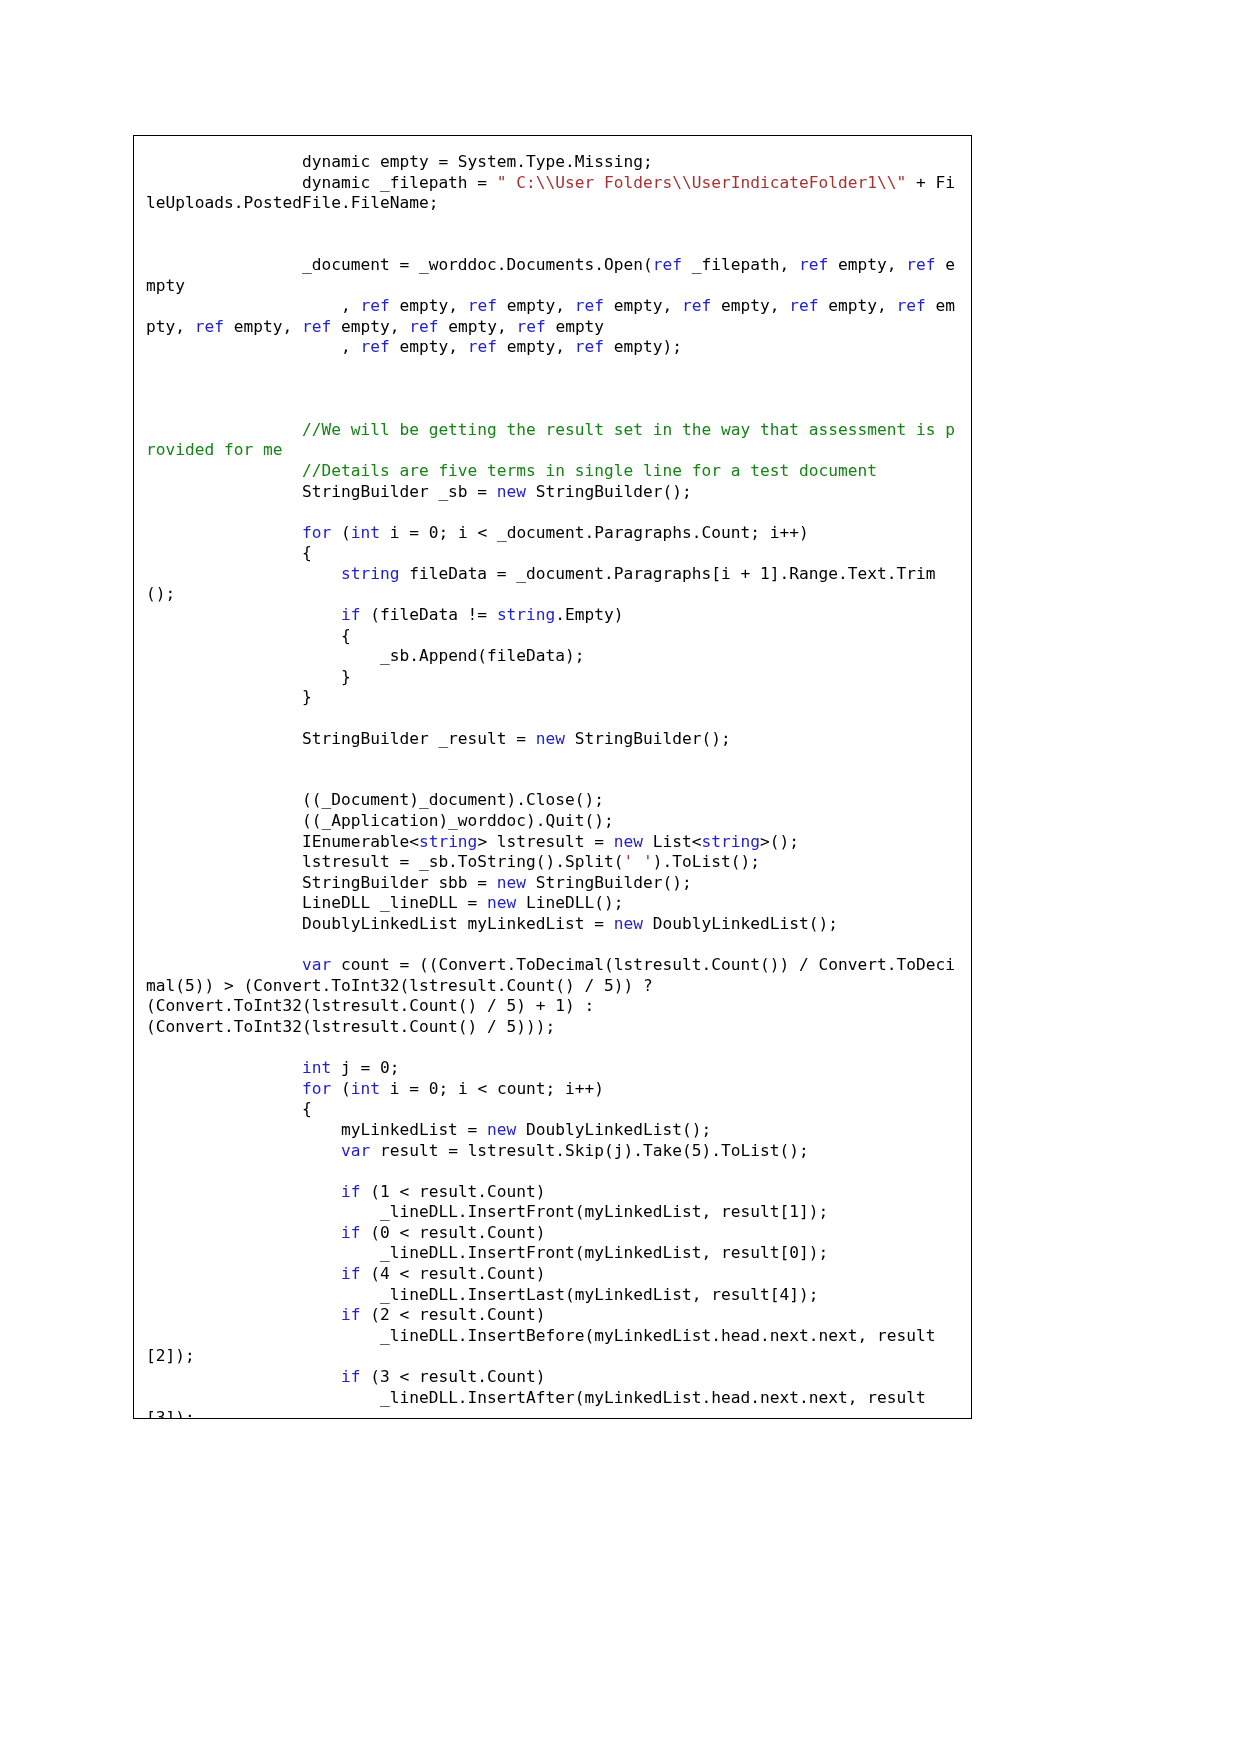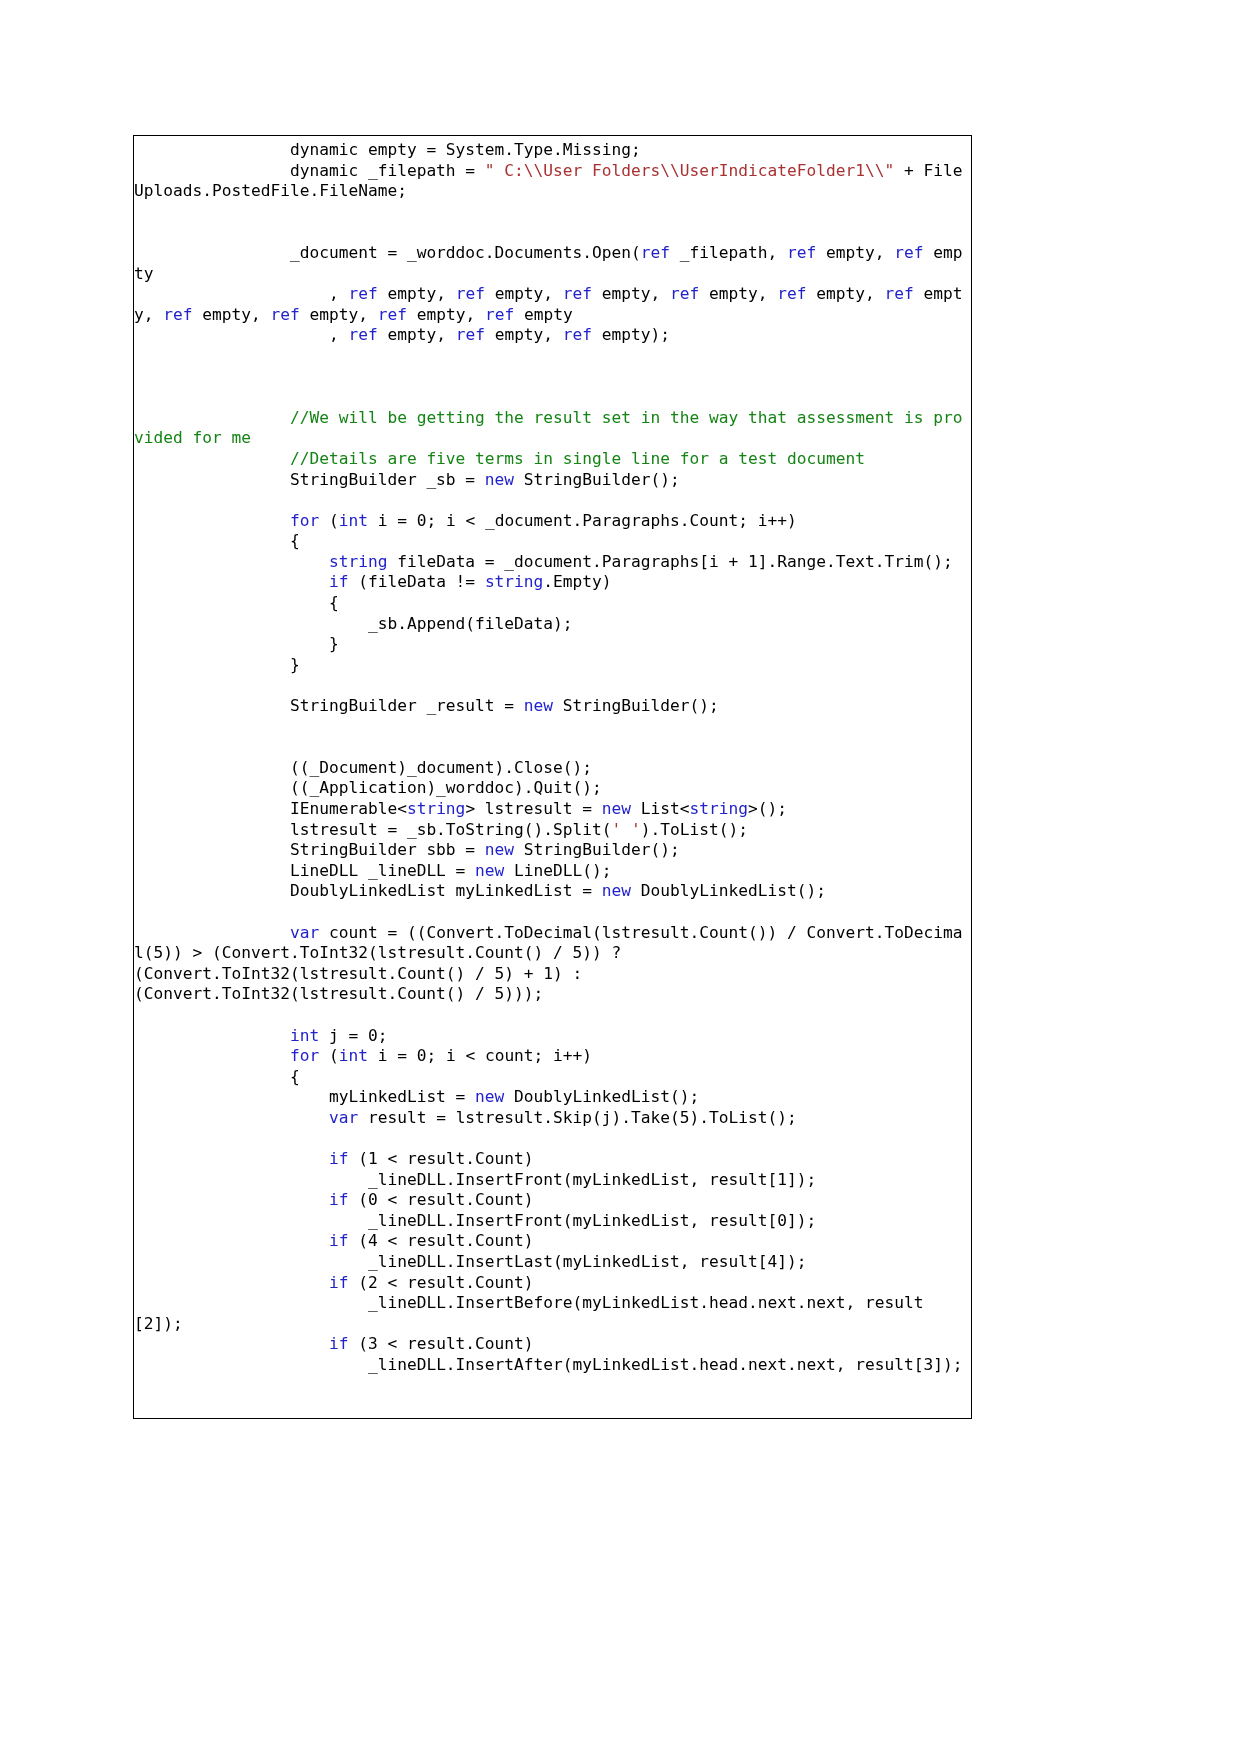--- a/index.html
+++ b/index.html
@@ -34,21 +34,21 @@
   }
   #code-block {
     font-family: "DejaVu Sans Mono", monospace;
     font-size: 16.2px;
     line-height: 20.6px;
     color: #000000;
     white-space: pre-wrap;
     word-break: break-all;
     overflow-wrap: anywhere;
     padding: 4px 0 0 0;
-    margin: 0;
+    margin: 12px;
     letter-spacing: 0px;
     tab-size: 4;
   }
   .kw   { color: #2222CC; }
   .str  { color: #A83232; }
   .cmt  { color: #158415; }
   .pln  { color: #000000; }
 </style>
 </head>
 <body>

